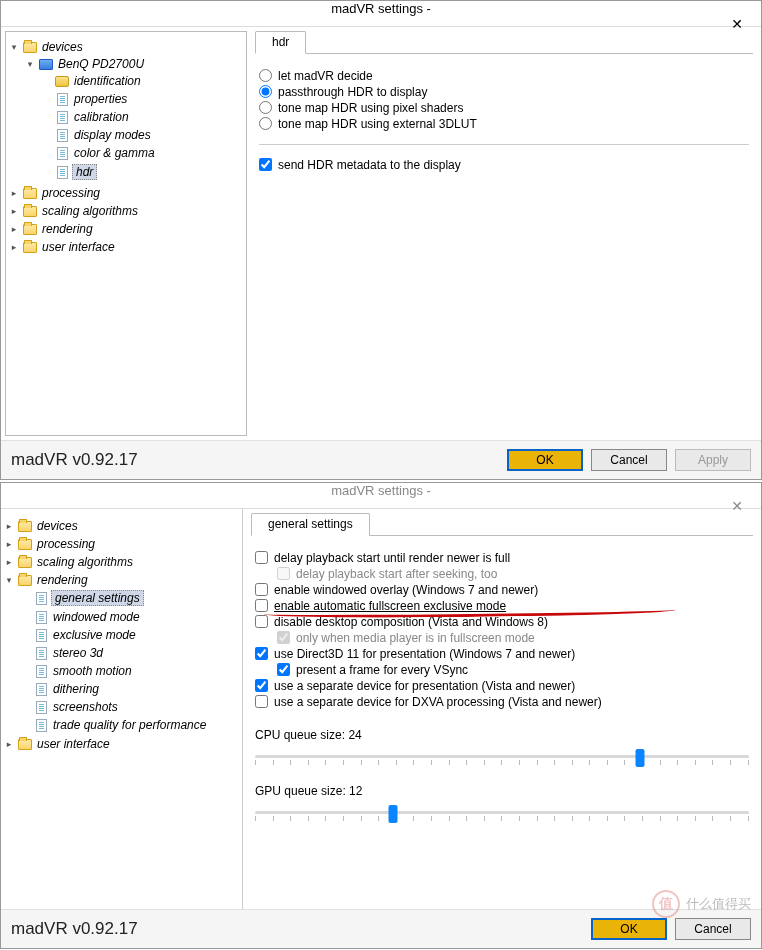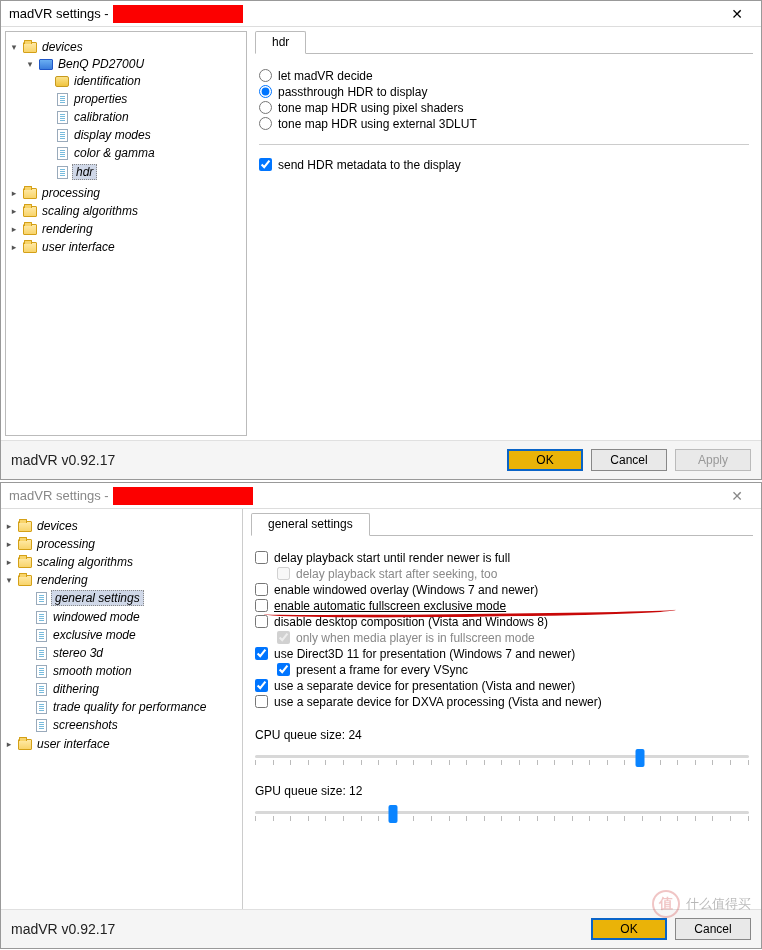--- a/index.html
+++ b/index.html
@@ -1,18 +1,18 @@
 <!DOCTYPE html>
 <html><head>
 <meta charset="utf-8">
 <style>
 * { box-sizing: border-box; margin: 0; padding: 0; }
 body { font-family: "Segoe UI", Tahoma, sans-serif; font-size: 12px; background: #fff; color: #000; width: 762px; }
 .window { border: 1px solid #999; background: #fff; position: relative; }
-.titlebar { display: flex; align-items: center; height: 26px; border-bottom: 1px solid #ddd; padding: 0 4px 0 8px; font-size: 13px; }
+.titlebar { display: flex; align-items: center; height: 26px; border-bottom: 1px solid #ddd; padding: 0 4px 0 8px; font-size: 13px; flex-direction: column; }
 .titlebar .title-text { margin-right: 4px; }
 .red-box { background: #fc0000; height: 18px; width: 130px; display: inline-block; }
 .red-box.wide { width: 140px; }
 .close-btn { margin-left: auto; width: 40px; height: 24px; display: flex; align-items: center; justify-content: center; font-size: 14px; cursor: pointer; }
 .body-area { display: flex; }
 .tree-panel { width: 242px; border-right: 1px solid #ccc; padding: 6px 4px 6px 2px; background: #fff; overflow: hidden; }
 .tree-panel.bordered { border: 1px solid #bbb; margin: 4px 0 4px 4px; height: 405px; }
 .content-panel { flex: 1; padding: 4px 8px 10px 8px; }
 .tree ul { list-style: none; padding-left: 0; }
 .tree li { padding: 1px 0; white-space: nowrap; }
@@ -43,21 +43,21 @@
 .slider-track { position: relative; height: 22px; margin-top: 4px; }
 .slider-track .bar { position: absolute; left: 0; right: 0; top: 9px; height: 3px; background: #d8d8d8; border-radius: 2px; }
 .slider-track .thumb { position: absolute; top: 3px; width: 9px; height: 18px; background: #0a84ff; border-radius: 2px; transform: translateX(-50%); cursor: pointer; }
 .slider-track .ticks { position: absolute; left: 0; right: 0; top: 14px; height: 6px; display: flex; justify-content: space-between; }
 .slider-track .ticks span { width: 1px; height: 5px; background: #bbb; }
 
 .strike { position: relative; text-decoration: underline; }
 .strike::after { content: ""; position: absolute; left: -10px; right: -170px; top: 55%; height: 7px; border-bottom: 3px solid #c80808; border-radius: 50%; transform: rotate(-0.6deg); }
 
 .button-bar { display: flex; justify-content: flex-end; align-items: center; gap: 8px; padding: 8px 10px; border-top: 1px solid #e0e0e0; background: #f5f5f5; }
-.button-bar .version { margin-right: auto; color: #222; font-size: 14px; }
+.button-bar .version { margin-right: auto; color: #222; font-size: 17px; }
 .btn { min-width: 76px; height: 22px; border: 1px solid #888; background: #e9e9e9; cursor: pointer; font-size: 12px; display: inline-flex; align-items: center; justify-content: center; }
 .btn.primary { border: 2px solid #0a64c8; background: #eab308; }
 .btn.disabled { color: #999; border-color: #bbb; cursor: default; }
 
 .watermark { position: absolute; right: 10px; bottom: 30px; opacity: 0.28; font-size: 13px; display: flex; align-items: center; gap: 6px; pointer-events: none; }
 .wm-circle { width: 28px; height: 28px; border-radius: 50%; border: 2px solid #c33; display: flex; align-items: center; justify-content: center; font-weight: bold; color: #c33; font-size: 14px; }
 </style>
 </head>
 <body>
 
@@ -327,30 +327,30 @@
                   </span>
                   <span class="label">dithering</span>
                 </div>
               </li>
             <li>
                 <div class="row">
                   <span class="arrow spacer">▸</span>
                   <span class="icon">
                     <span class="page-icon"></span>
                   </span>
+                  <span class="label">screenshots</span>
+                </div>
+              </li>
+            <li>
+                <div class="row">
+                  <span class="arrow spacer">▸</span>
+                  <span class="icon">
+                    <span class="page-icon"></span>
+                  </span>
                   <span class="label">trade quality for performance</span>
-                </div>
-              </li>
-            <li>
-                <div class="row">
-                  <span class="arrow spacer">▸</span>
-                  <span class="icon">
-                    <span class="page-icon"></span>
-                  </span>
-                  <span class="label">screenshots</span>
                 </div>
               </li>
           </ul>
         </li>
         <li>
             <div class="row">
               <span class="arrow">▸</span>
               <span class="icon">
                 <span class="folder-icon"></span>
               </span>

